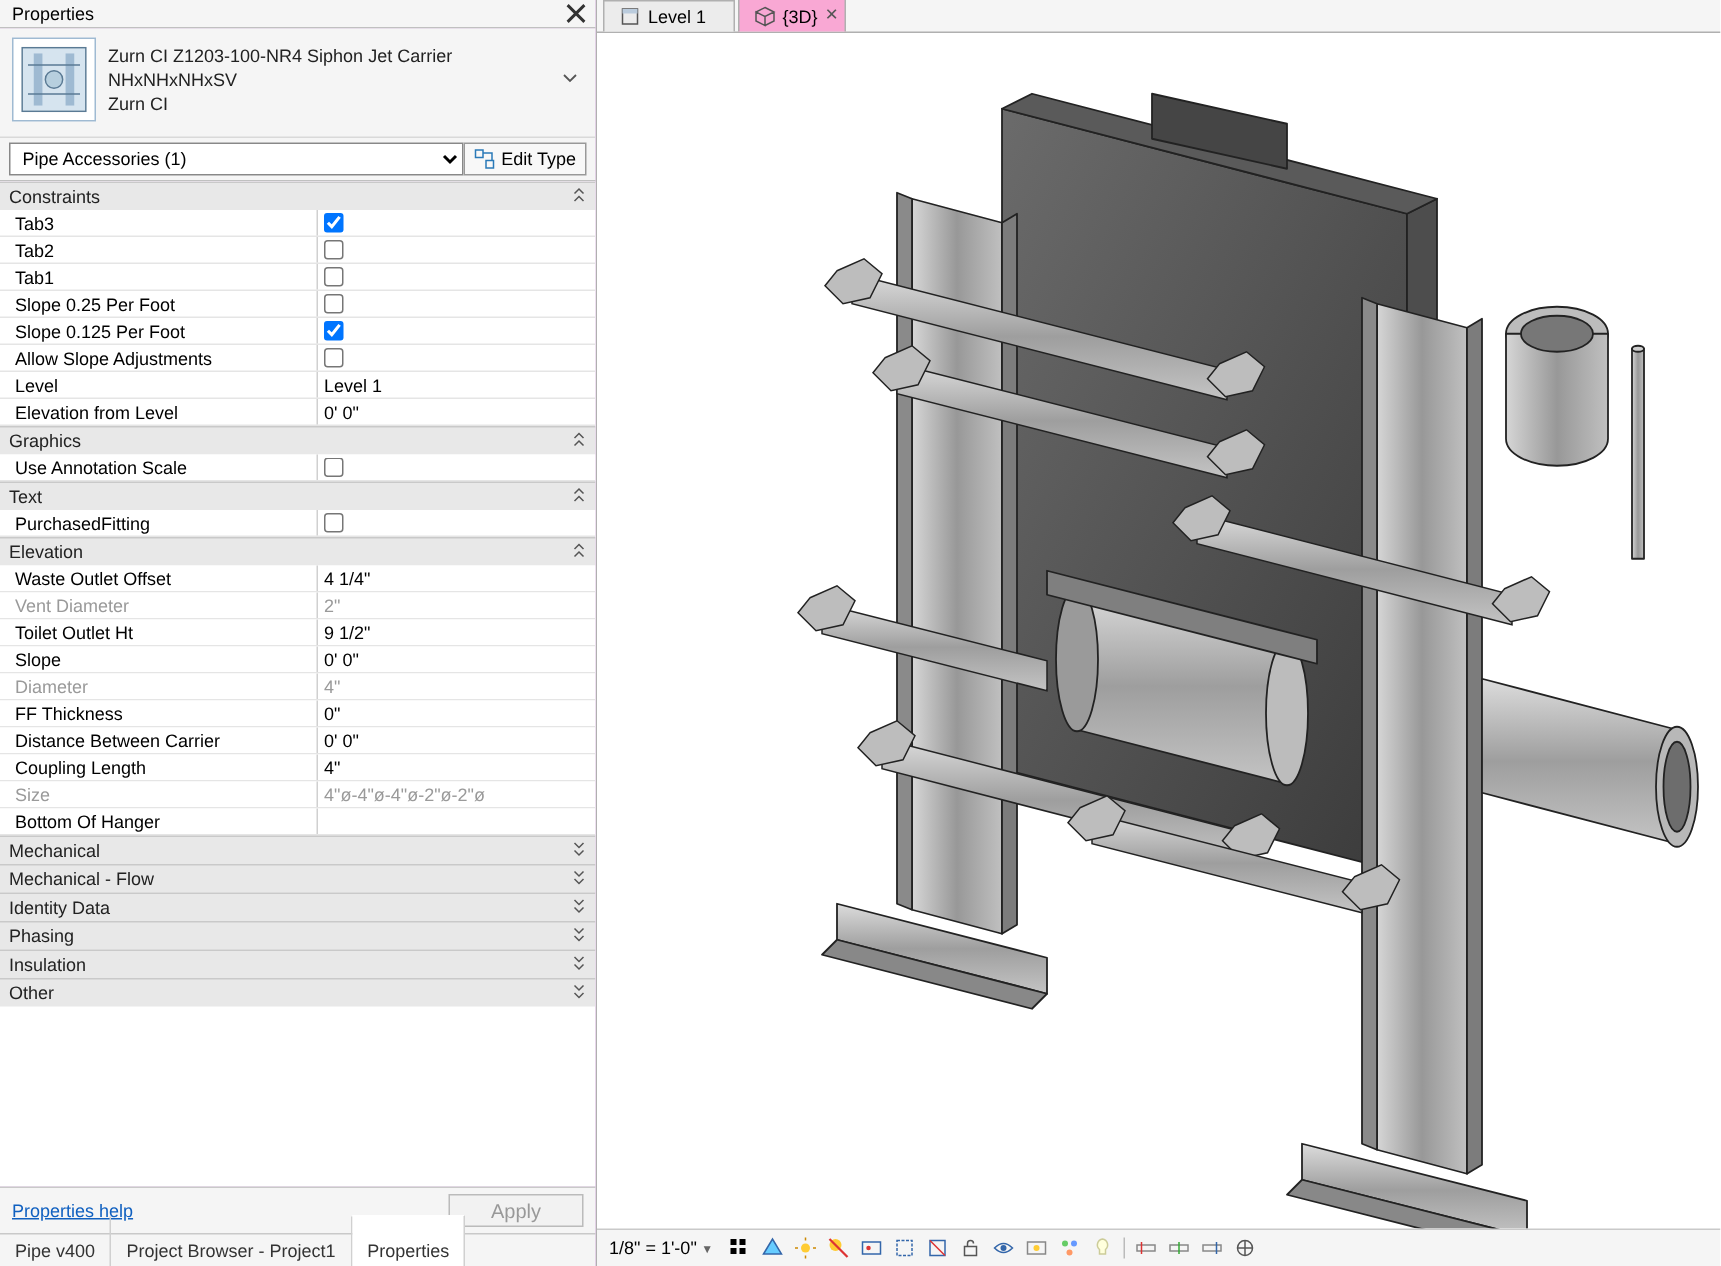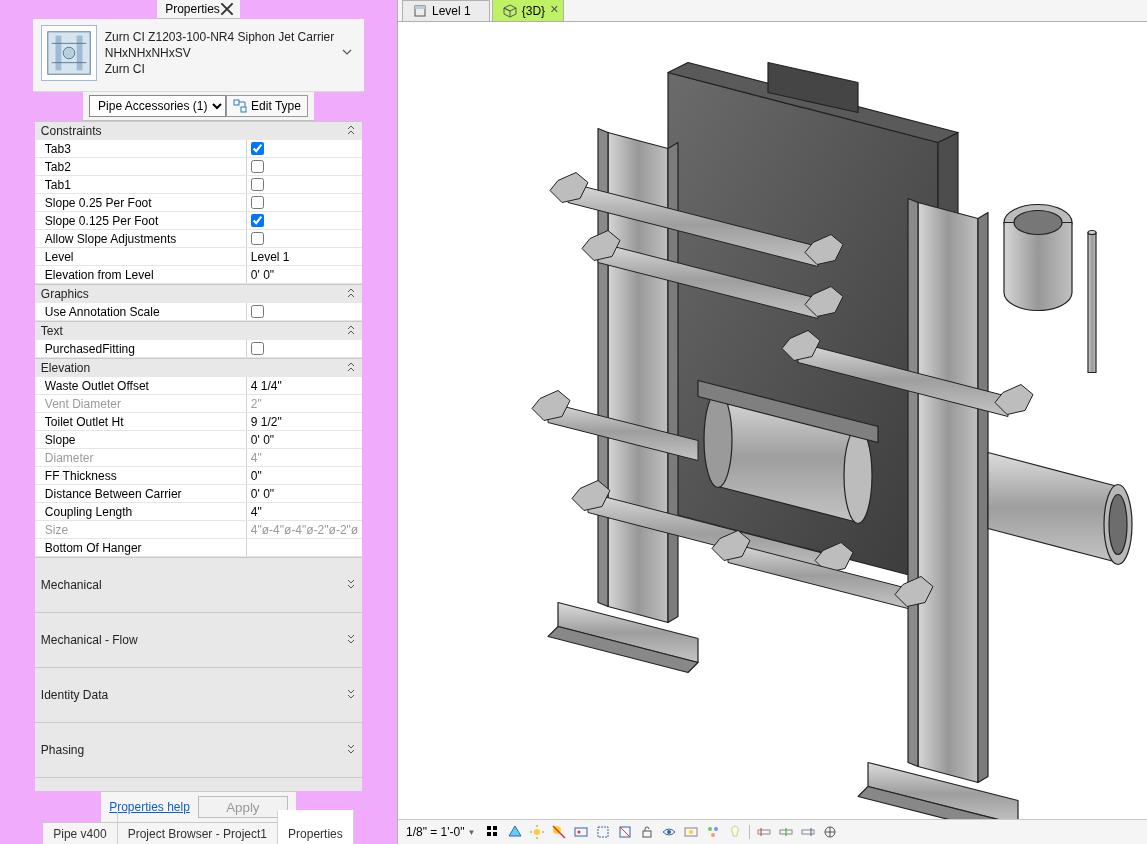--- a/index.html
+++ b/index.html
@@ -3,21 +3,21 @@
 <meta charset="utf-8">
 <style>
 * { box-sizing: border-box; margin: 0; padding: 0; font-family: "Segoe UI", Tahoma, sans-serif; }
 html, body { width: 1147px; height: 844px; overflow: hidden; background: #fff; }
 
 .app { display: flex; width: 100%; height: 100%; }
 
 
 .properties-panel {
   width: 398px; height: 100%; display: flex; flex-direction: column;
-  background: #f0abfc; border-right: 1px solid #b0b0b0; font-size: 12px; align-items: center;
+  background: #f0abfc; border-right: 1px solid #b0b0b0; font-size: 12px;
 }
 .panel-header {
   display: flex; align-items: center; padding: 2px 6px 2px 8px;
   border-bottom: 1px solid #c0c0c0; background: #f5f5f5;
 }
 .panel-header .title { flex: 1; font-size: 12px; }
 .panel-header .close { width: 14px; height: 14px; display:flex; align-items:center; justify-content:center; cursor:pointer; }
 
 .family-row {
   display: flex; align-items: center; gap: 8px; padding: 6px 8px 10px 8px;
@@ -65,21 +65,21 @@
   white-space: nowrap; overflow: hidden; text-overflow: ellipsis;
   display:flex; align-items:center;
 }
 .pval {
   flex: 1; padding: 1px 4px; display: flex; align-items: center; gap:4px;
   white-space: nowrap; overflow: hidden;
 }
 .pval input[type=checkbox] { width:13px; height:13px; }
 
 .collapsed-group {
-  display: flex; align-items: center; padding: 20px 6px;
+  display: flex; align-items: center; padding: 2px 6px;
   background: #e8e8e8; border-top: 1px solid #c9c9c9; font-size: 12px; color:#222;
 }
 .collapsed-group .gtitle { flex: 1; }
 .collapsed-group .chev { font-size: 10px; color:#555; }
 
 .panel-footer {
   display:flex; align-items:center; padding: 4px 8px; gap:8px;
   border-top: 1px solid #c9c9c9; background:#f5f5f5;
 }
 .panel-footer .help { flex:1; color:#1060c0; text-decoration: underline; cursor:pointer; }
@@ -101,21 +101,21 @@
 
 .view-tabs {
   display:flex; align-items:flex-end; height:22px; background:#f5f5f5;
   border-bottom:1px solid #b0b0b0; font-size:12px; padding-left:4px;
 }
 .view-tab {
   display:flex; align-items:center; gap:5px; height:21px; padding:0 18px 0 10px;
   border:1px solid #b0b0b0; border-bottom:none; margin-right:2px;
   background:#ececec; position:relative; cursor:pointer;
 }
-.view-tab.active { background:#bef264; height:22px; }
+.view-tab.active { background:#f9a8d4; height:22px; }
 .view-tab .vicon { width:14px; height:14px; display:flex; align-items:center; justify-content:center; }
 .view-tab .vclose { position:absolute; right:4px; top:3px; font-size:11px; color:#555; }
 
 .viewport {
   flex:1; background:#fff; position:relative; overflow:hidden;
   border-bottom:1px solid #c9c9c9;
 }
 .viewport svg { width:100%; height:100%; }
 
 .view-footer {

